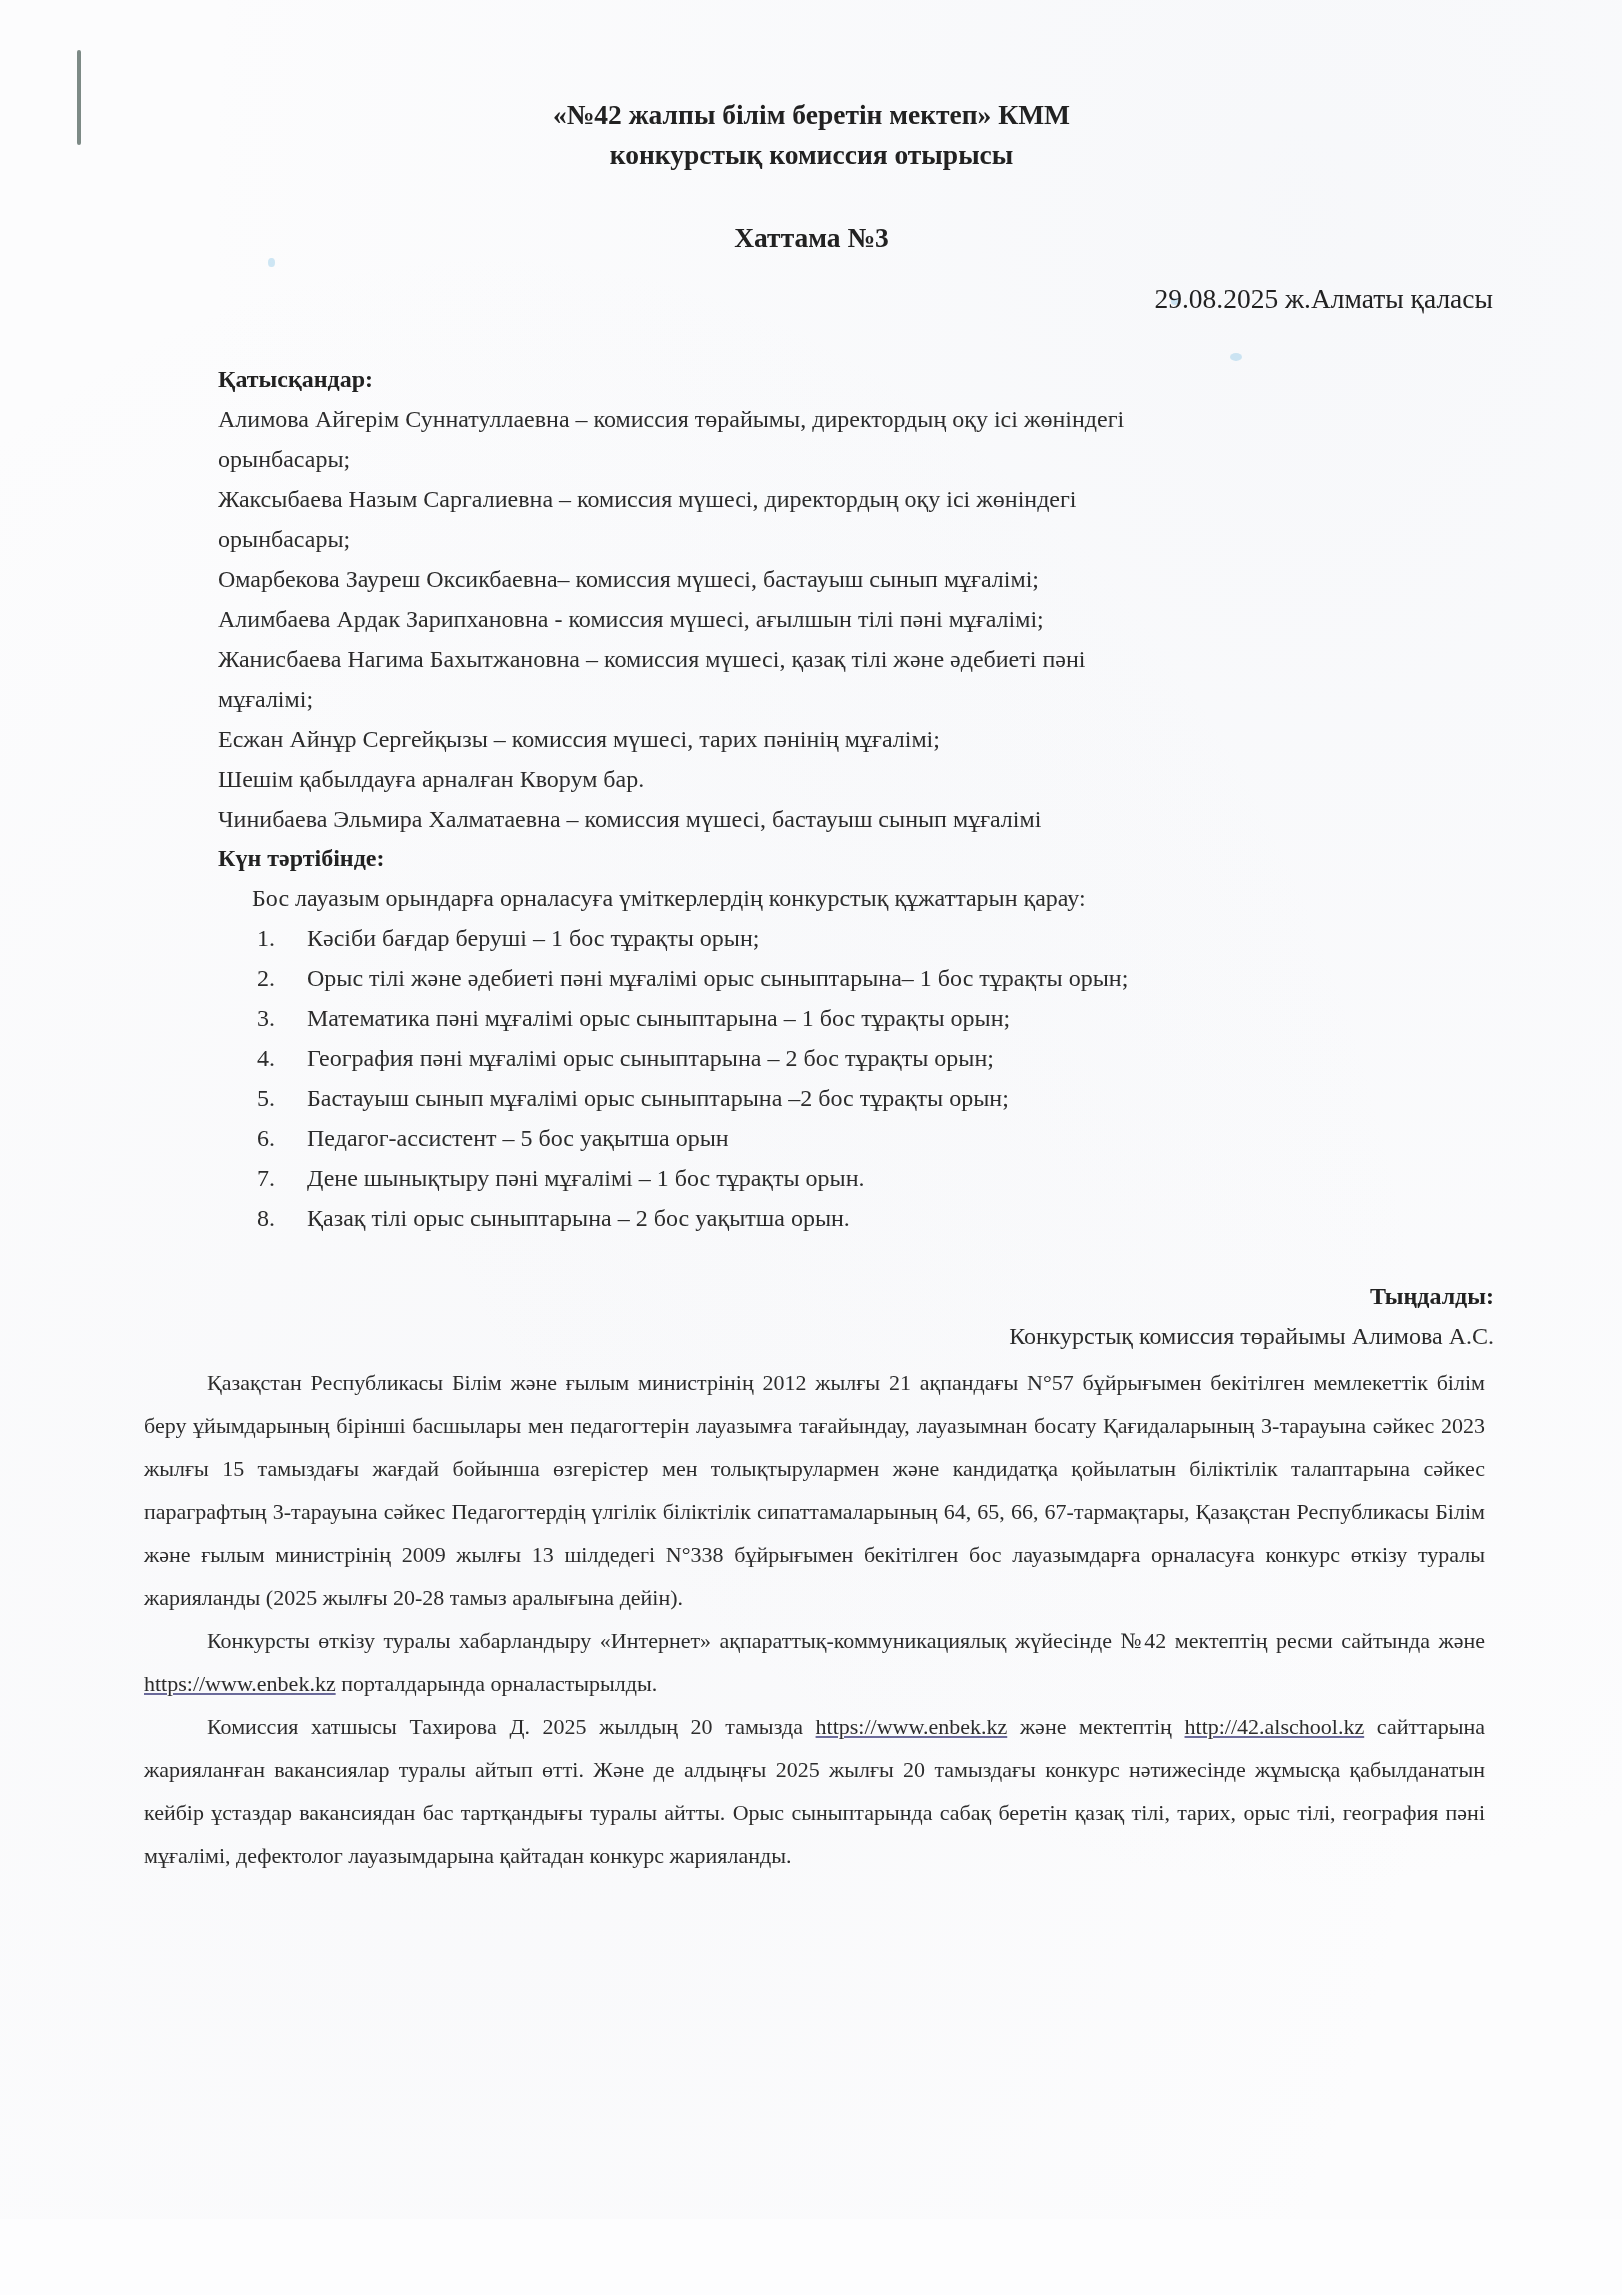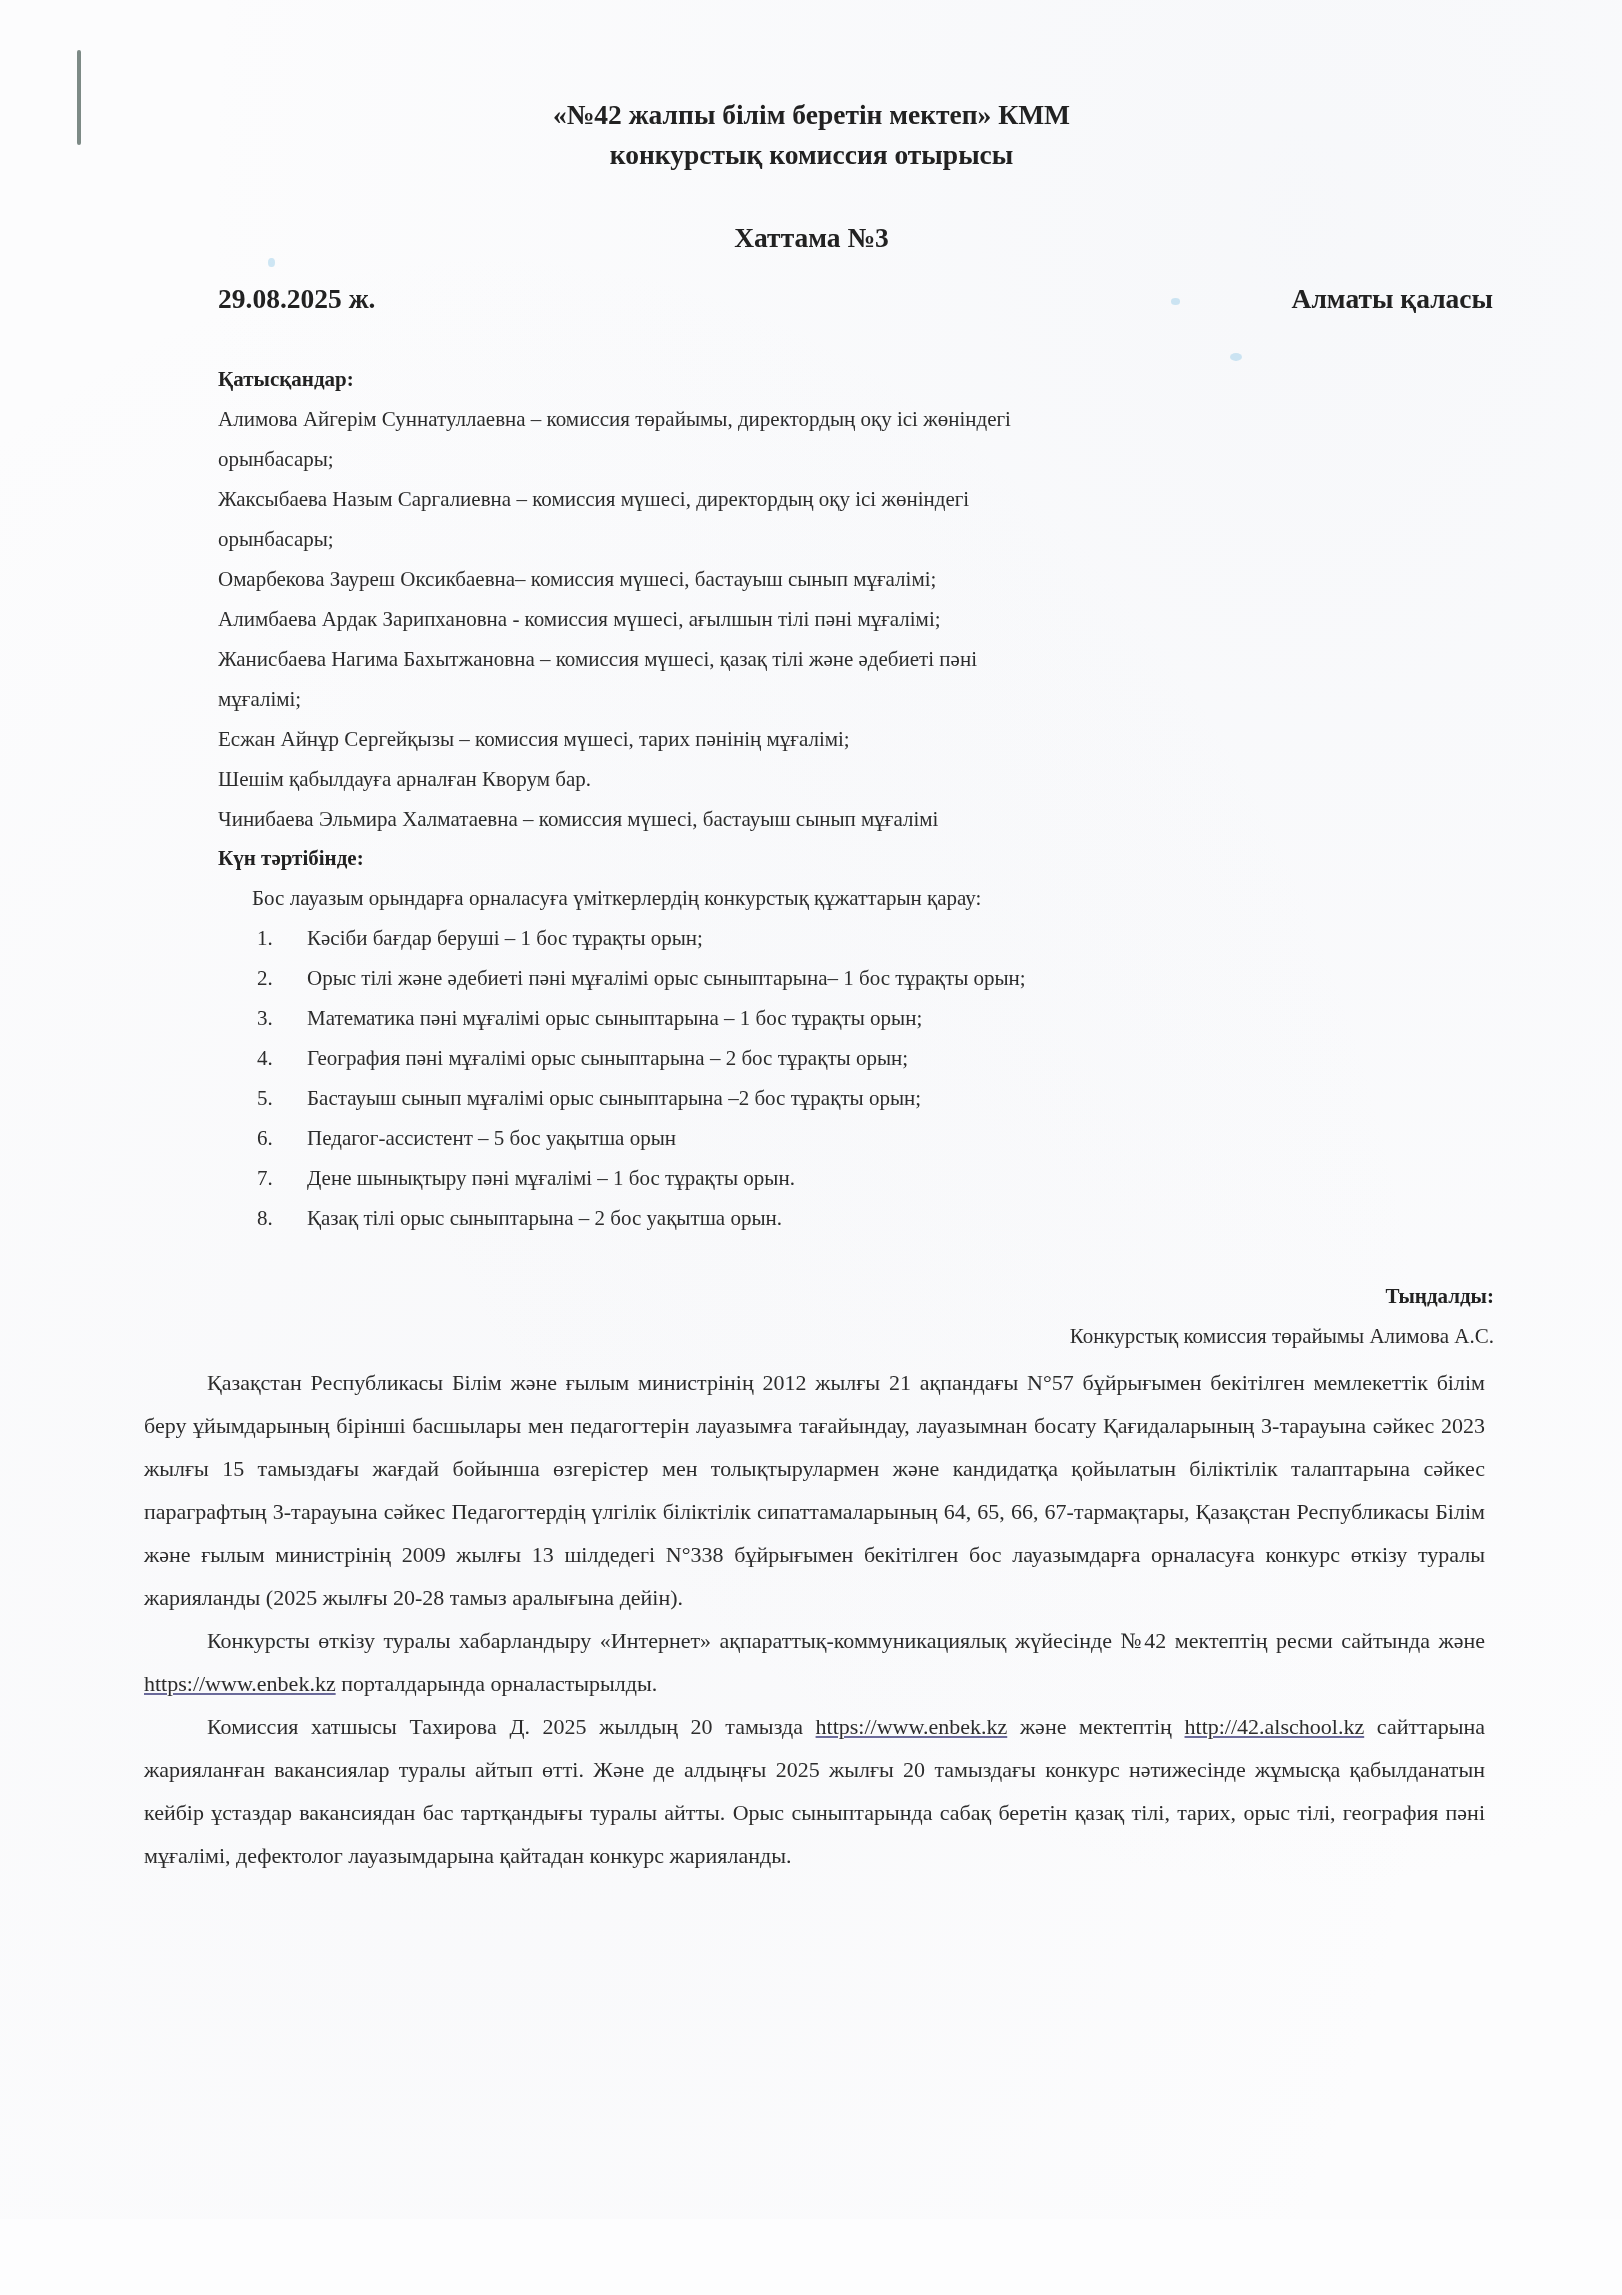--- a/index.html
+++ b/index.html
@@ -44,31 +44,31 @@
       color: #222;
     }
     .hdr-line1 { top: 99px; }
     .hdr-line2 { top: 139px; }
     .hdr-line3 { top: 204px; margin-top: 18px; }
     .dateline {
       position: absolute;
       top: 283px;
       left: 218px;
       right: 130px;
-      font-weight: bold;
+      font-weight: normal;
       font-size: 27.5px;
       display: flex;
-      justify-content: space-between;
+      justify-content: flex-end;
       color: #222;
     }
     .content {
       position: absolute;
       left: 218px;
       width: 1276px;
-      font-size: 21px;
+      font-size: 24px;
       line-height: 40px;
       color: #2c2c2c;
     }
     .participants { top: 359px; }
     .section-head {
       font-weight: bold;
       color: #222;
     }
     .line { white-space: pre-wrap; }
     .agenda { top: 838px; }

